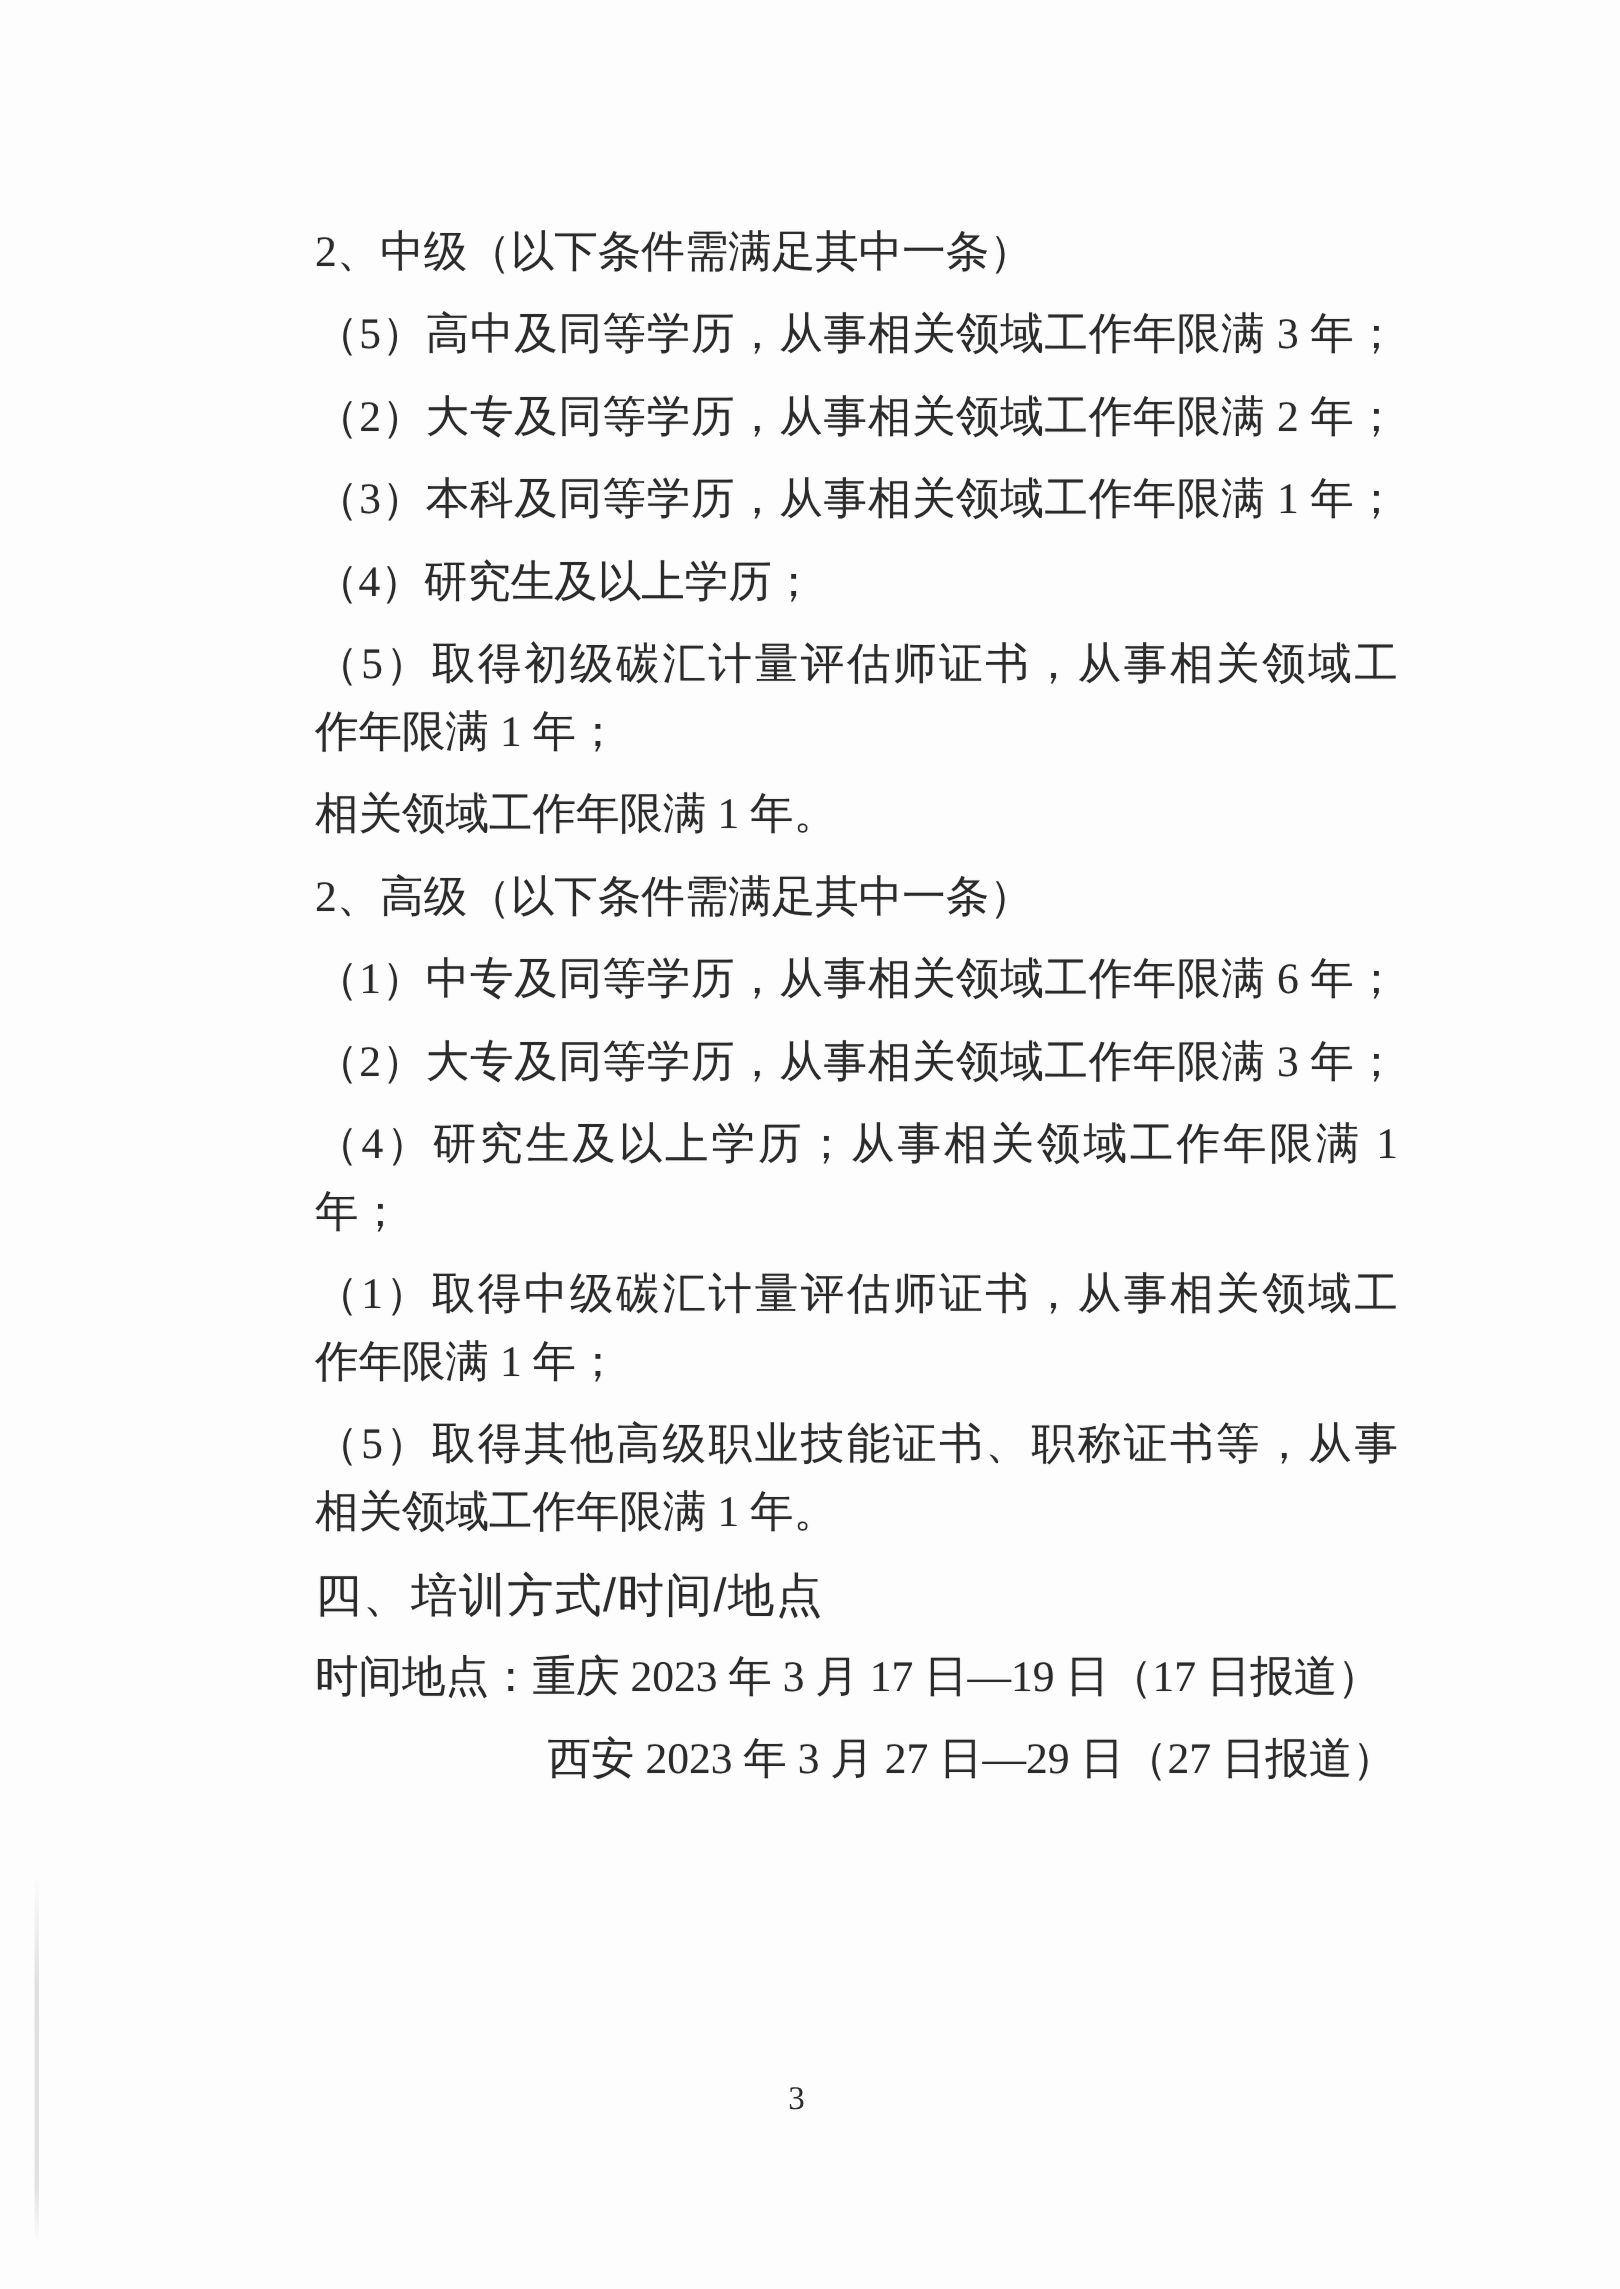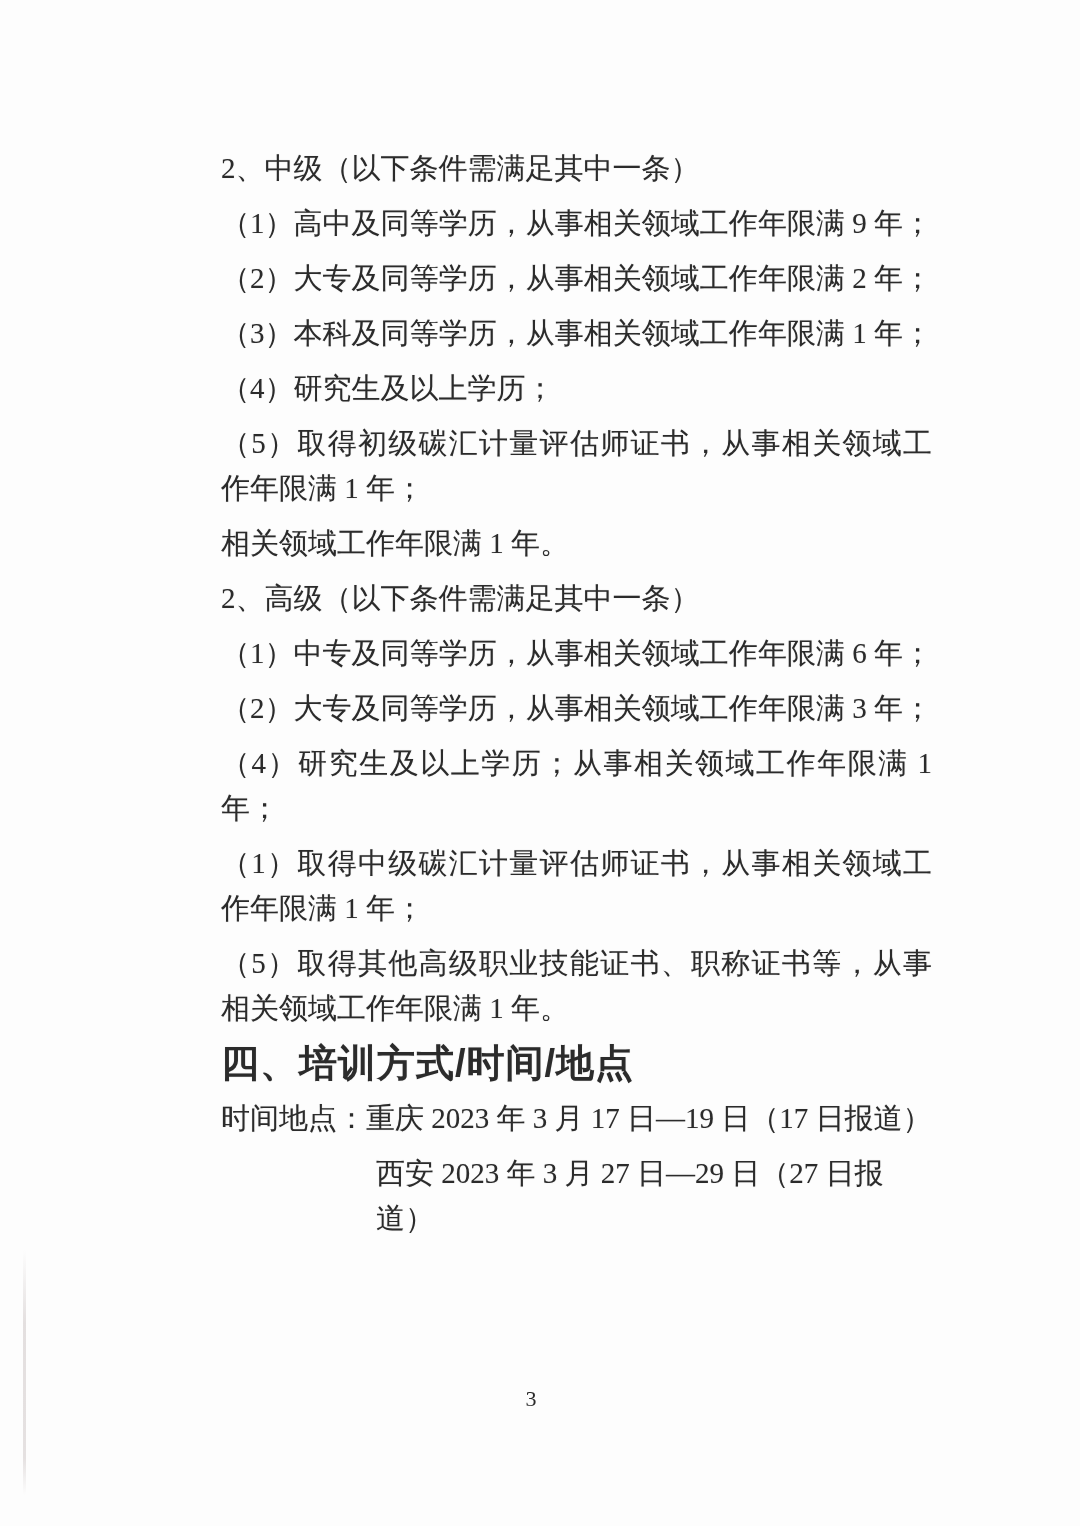--- a/index.html
+++ b/index.html
@@ -26,32 +26,31 @@
     left: 210px;
     top: 146px;
     width: 722px;
   }
   .para { margin: 0 0 10px 0; }
   .line {
     font-size: 29px;
     line-height: 45px;
     white-space: pre-wrap;
     text-shadow: 0 0 1px rgba(43,43,43,0.25);
-    margin-left: 11px;
   }
   
   .fill {
     text-align: justify;
     text-align-last: justify;
   }
   
   .heading-bold {
     font-family: "Liberation Sans", "DejaVu Sans", sans-serif;
-    font-weight: 700;
-    font-size: 38px;
+    font-weight: 400;
+    font-size: 31px;
     letter-spacing: 1px;
   }
   .indent { padding-left: 155px; }
   .pagenum {
     position: absolute;
     top: 1384px;
     left: 0;
     width: 1062px;
     text-align: center;
     font-size: 22px;
@@ -66,21 +65,21 @@
 
   <div class="scan-artifact"></div>
 
   <main class="content">
 
     <div class="para">
       <div class="line">2、中级（以下条件需满足其中一条）</div>
     </div>
 
     <div class="para">
-      <div class="line fill">（1）高中及同等学历，从事相关领域工作年限满 9 年；</div>
+      <div class="line fill">（5）高中及同等学历，从事相关领域工作年限满 3 年；</div>
     </div>
 
     <div class="para">
       <div class="line fill">（2）大专及同等学历，从事相关领域工作年限满 2 年；</div>
     </div>
 
     <div class="para">
       <div class="line fill">（3）本科及同等学历，从事相关领域工作年限满 1 年；</div>
     </div>
 

